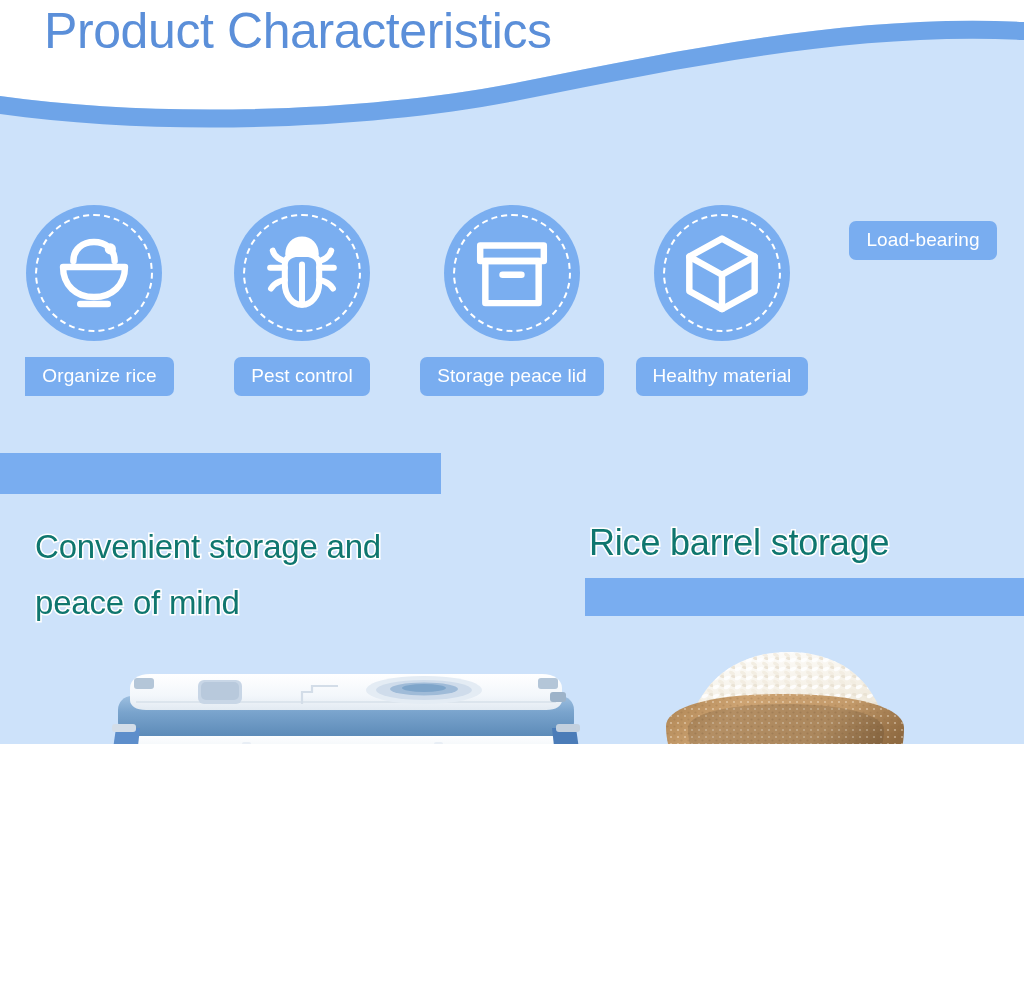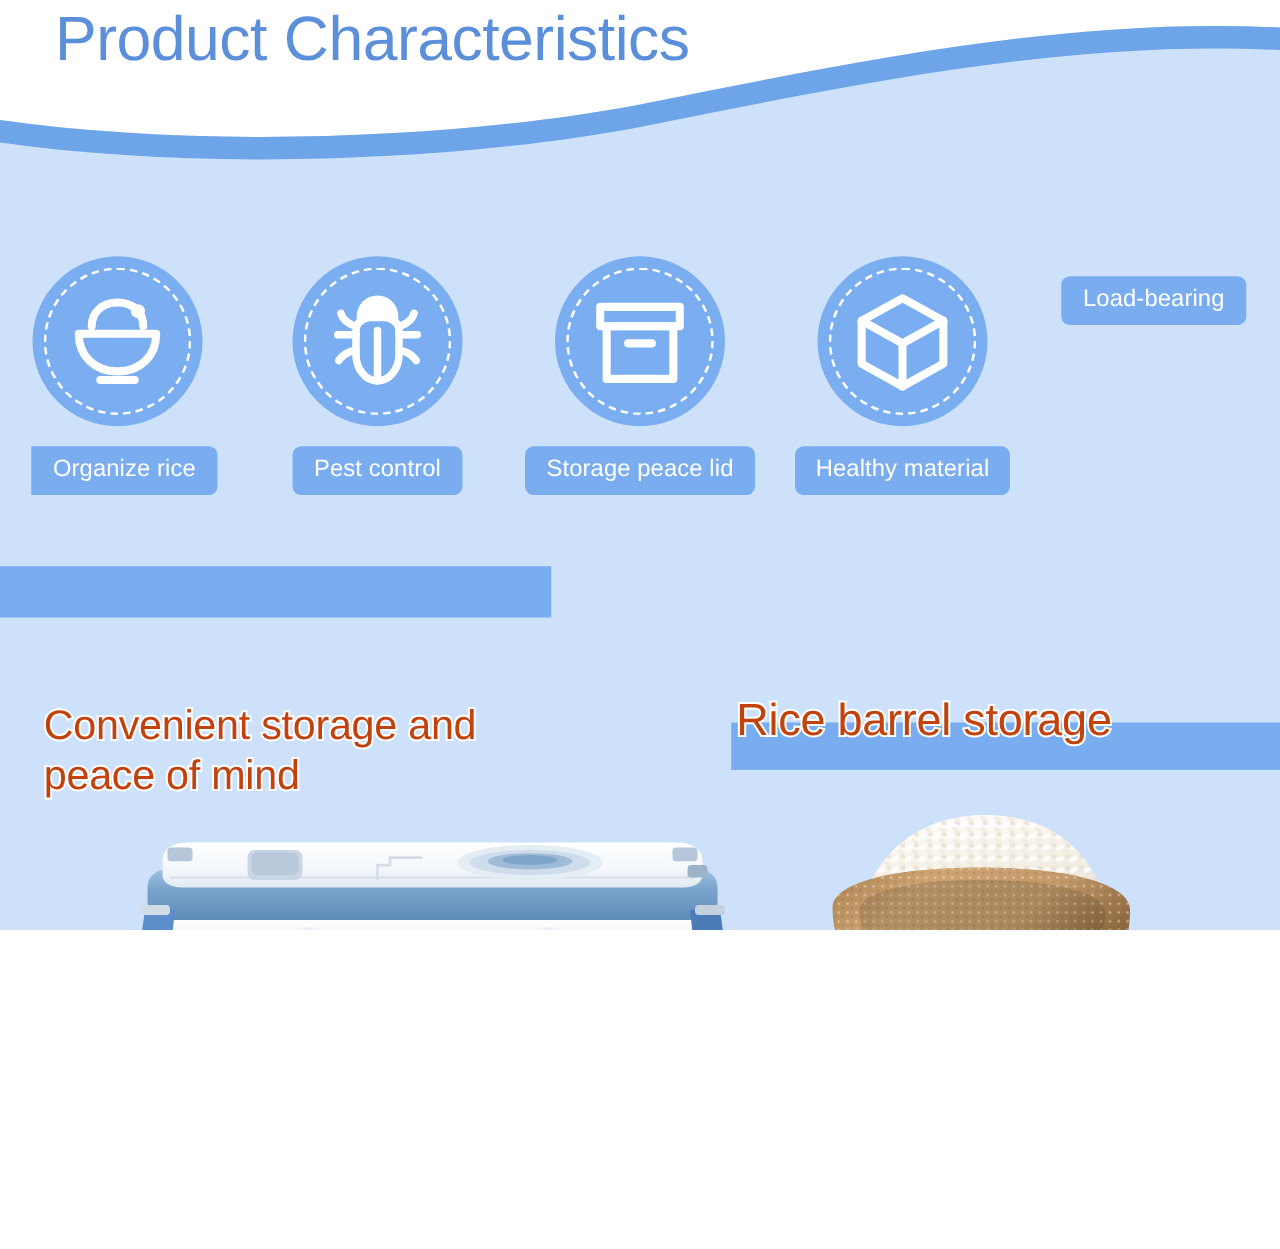--- a/index.html
+++ b/index.html
@@ -123,28 +123,27 @@
   .bar-right {
     left: 585px;
     top: 578px;
     width: 439px;
     height: 38px;
   }
 
   .headline {
     position: absolute;
     z-index: 4;
-    color: #c2410c;
+    color: #0f766e;
     font-size: 33px;
-    line-height: 40px;
+    line-height: 56px;
     font-weight: normal;
     letter-spacing: -0.2px;
     -webkit-text-stroke: 3.2px #ffffff;
     paint-order: stroke fill;
-    margin-top: 41px;
   }
   .headline-left {
     left: 35px;
     top: 519px;
     width: 420px;
   }
   .headline-right {
     left: 589px;
     top: 515px;
     width: 440px;

